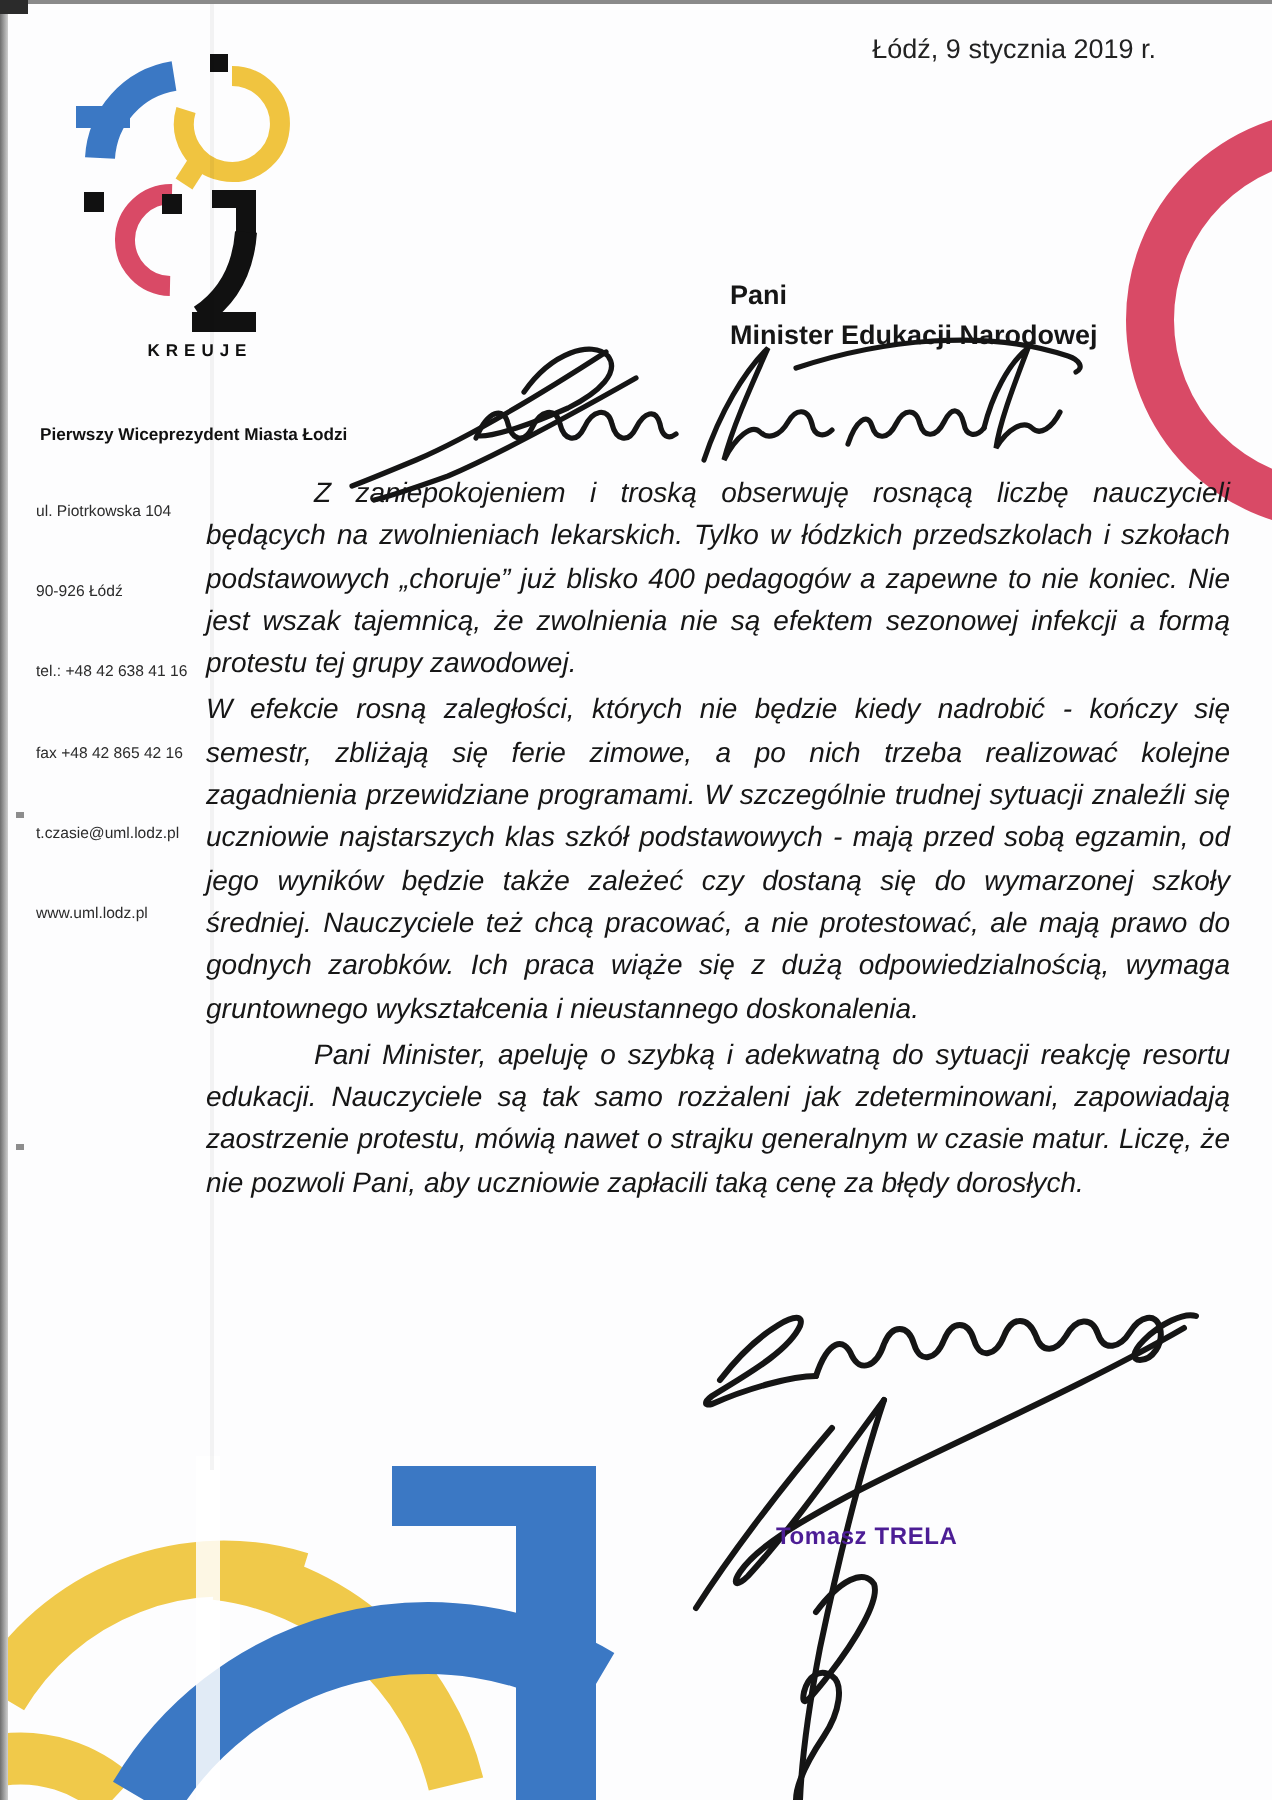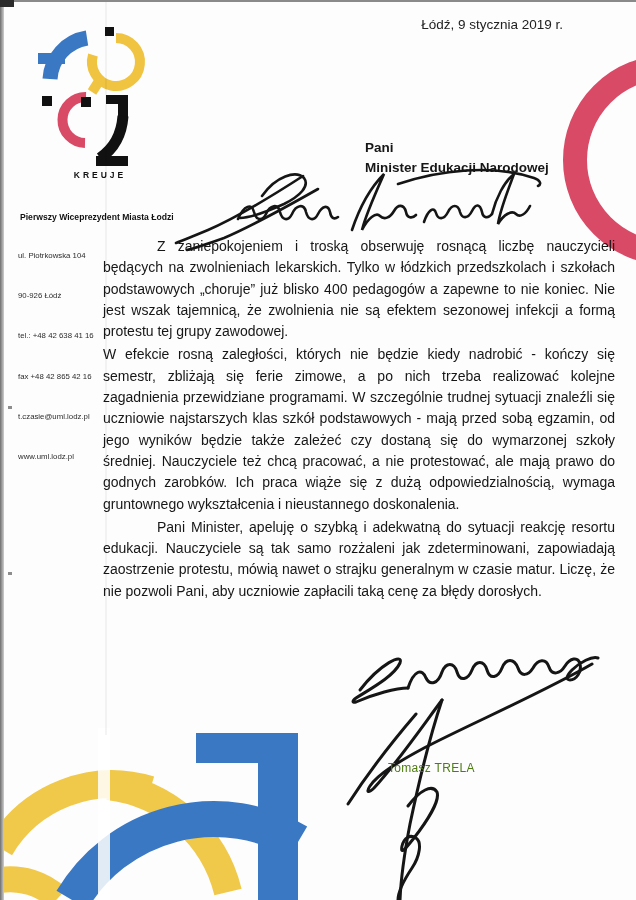--- a/index.html
+++ b/index.html
@@ -11,42 +11,42 @@
   
   .edge-left { position:absolute; left:0; top:0; width:4px; height:900px;
     background:linear-gradient(to right,#6e6e6e,#cfcfcf); }
   .edge-top { position:absolute; left:0; top:0; width:636px; height:2px; background:#8a8a8a; }
   .edge-corner { position:absolute; left:0; top:0; width:14px; height:7px; background:#2b2b2b; }
   .crease { position:absolute; left:105px; top:0; width:2px; height:735px; background:rgba(0,0,0,0.045); }
   .speck { position:absolute; width:4px; height:3px; background:#8d8d8d; }
   .speck.s1 { left:8px; top:406px; }
   .speck.s2 { left:8px; top:572px; }
 
-  .date-line { position:absolute; top:17px; right:73px; font-size:13.5px; color:#222; }
+  .date-line { position:absolute; top:17px; right:58px; font-size:13.5px; color:#222; }
 
   .logo-svg { position:absolute; left:0; top:0; width:180px; height:190px; }
 
   .red-ring-svg { position:absolute; right:0; top:0; width:90px; height:280px; }
 
   .sender { position:absolute; left:18px; top:212px; width:165px; }
   .sender-title { font-size:8.6px; font-weight:bold; color:#111; margin:0 0 15px 2px; }
   .sender-line { font-size:7.8px; line-height:12.2px; color:#2c2c2c;margin-top:28px; }
 
   .recipient { position:absolute; left:365px; top:138px; font-weight:bold; font-size:13.5px; line-height:19.5px; color:#161616; }
 
   .salutation-svg { position:absolute; left:160px; top:160px; width:390px; height:100px; }
 
   .body-text { position:absolute; left:103px; top:236px; width:512px;
     font-size:14px; line-height:21.3px; text-align:justify; color:#161616; }
-  .body-text p { margin:0 0 2px 0; }
+  .body-text p { margin:0 0 2px 0;font-style:italic; }
   .body-text p.indent { text-indent:54px; }
 
   .signature-svg { position:absolute; left:330px; top:638px; width:285px; height:262px; }
 
-  .signer-name { position:absolute; left:388px; top:761px; font-size:12px; font-weight:normal; letter-spacing:0.3px; color:#4d7c0f; }
+  .signer-name { position:absolute; left:388px; top:761px; font-size:12px; font-weight:bold; letter-spacing:0.3px; color:#4c1d95; }
 
   .bottom-deco-svg { position:absolute; left:0; top:728px; width:340px; height:172px; }
 </style>
 </head>
 <body>
 
 <div class="page">
 
   <svg class="red-ring-svg" viewBox="546 0 90 280">
     <circle cx="668" cy="160" r="93" fill="none" stroke="#d94a66" stroke-width="24"></circle>

